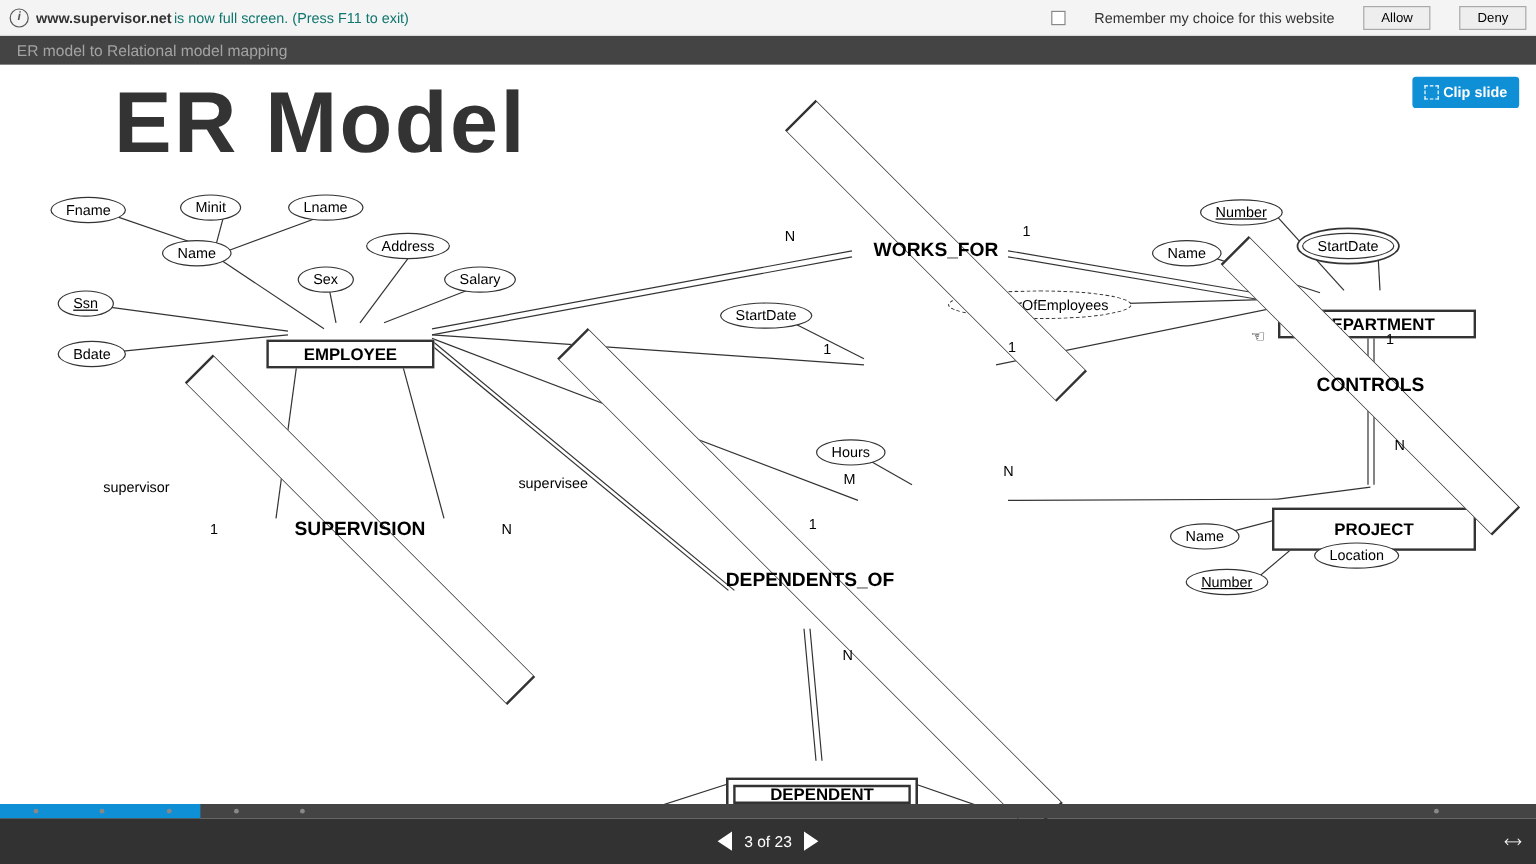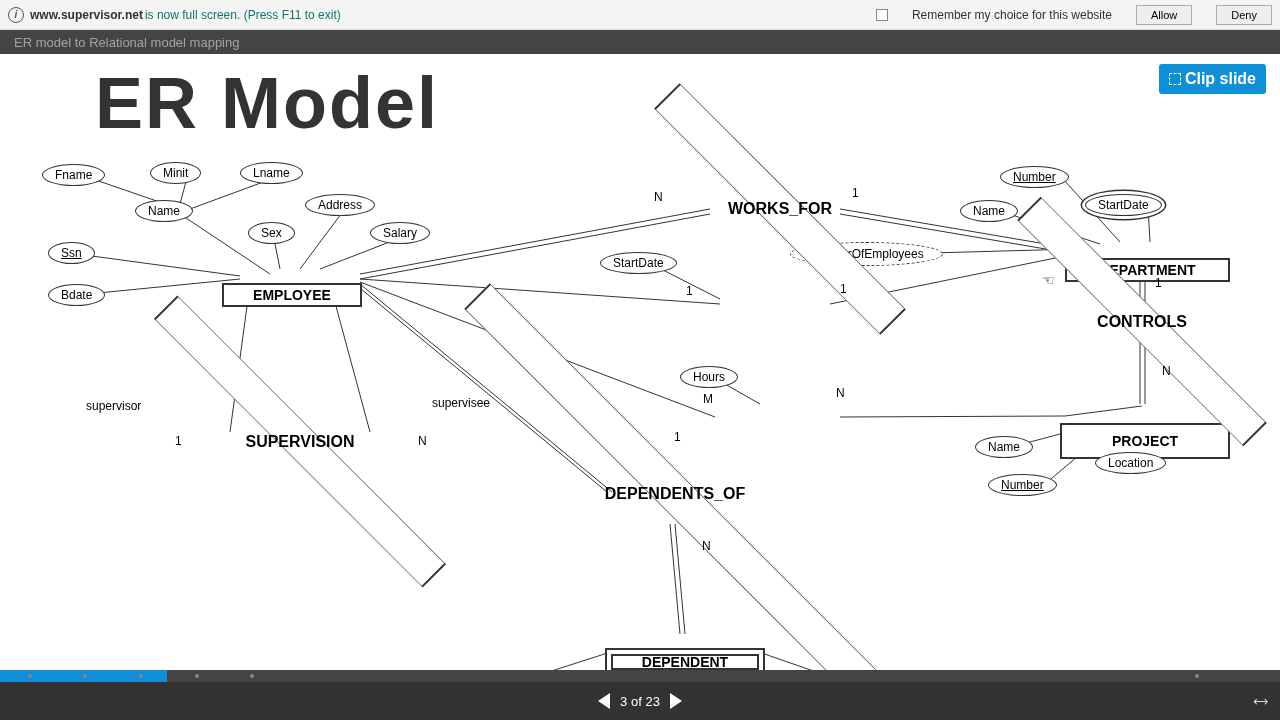--- a/index.html
+++ b/index.html
@@ -6,21 +6,21 @@
 body { font-family: Arial, sans-serif; background: #fff; width: 1280px; height: 720px; overflow: hidden; position: relative; }
 .notice-bar { height: 30px; background: #f4f4f4; border-bottom: 1px solid #ddd; display: flex; align-items: center; padding: 0 8px; font-size: 12px; color: #333; }
 .info-icon { width: 16px; height: 16px; border: 1.5px solid #555; border-radius: 50%; display: inline-flex; align-items: center; justify-content: center; font-size: 10px; font-weight: bold; font-style: italic; margin-right: 6px; color: #555; }
 .notice-url { font-weight: bold; }
 .notice-text { color: #0f766e; margin-left: 2px; }
 .notice-right { margin-left: auto; display: flex; align-items: center; gap: 24px; }
 .checkbox { width: 12px; height: 12px; border: 1px solid #888; background: #fff; }
 .notice-btn { padding: 3px 14px; font-size: 11px; background: #eee; border: 1px solid #aaa; cursor: pointer; }
 .title-bar { height: 24px; background: #444; color: #a3a3a3; font-size: 13px; display: flex; align-items: center; padding: 0 14px; }
 .slide-area { position: relative; width: 1280px; height: 616px; background: #fff; }
-.clip-btn { position: absolute; top: 10px; right: 14px; background: #0e8fd6; color: #fff; font-size: 16px; font-weight: bold; padding: 6px 10px; border-radius: 3px; cursor: pointer; display: flex; align-items: center; gap: 4px; }
+.clip-btn { position: absolute; top: 10px; right: 14px; background: #0e8fd6; color: #fff; font-size: 12px; font-weight: bold; padding: 6px 10px; border-radius: 3px; cursor: pointer; display: flex; align-items: center; gap: 4px; }
 .clip-icon { width: 12px; height: 12px; border: 1.5px dashed #fff; }
 .slide-title { position: absolute; top: 8px; left: 95px; font-size: 72px; font-weight: bold; color: #333; letter-spacing: 2px; }
 .diagram { position: absolute; top: 0; left: 0; width: 1280px; height: 616px; }
 .entity { position: absolute; border: 2px solid #333; background: #fff; font-size: 14px; font-weight: bold; display: flex; align-items: center; justify-content: center; padding: 4px 8px; margin-top: 19px; }
 .entity.weak { box-shadow: inset 0 0 0 4px #fff, inset 0 0 0 6px #333; }
 .attr { position: absolute; border: 1.5px solid #333; border-radius: 50%; background: #fff; font-size: 12px; display: flex; align-items: center; justify-content: center; padding: 3px 12px; white-space: nowrap; }
 .attr.derived { border-style: dashed; }
 .attr.multi { box-shadow: 0 0 0 3px #fff, 0 0 0 4.5px #333; }
 .rel { position: absolute; width: 120px; height: 60px; }
 .rel-shape { width: 100%; height: 100%; border: 1.5px solid #333; background: #fff; transform: rotate(45deg) scaleX(2) scaleY(0.6); }
@@ -139,21 +139,21 @@
         <div class="rel-text">WORKS_FOR</div>
       </div>
     <div class="rel" style="left:1062px;top:240px;width:160px;height:55px">
         <div class="rel-shape"></div>
         <div class="rel-text">CONTROLS</div>
       </div>
     <div class="rel" style="left:205px;top:360px;width:190px;height:55px">
         <div class="rel-shape"></div>
         <div class="rel-text">SUPERVISION</div>
       </div>
-    <div class="rel" style="left:535px;top:410px;width:280px;height:60px">
+    <div class="rel" style="left:535px;top:400px;width:280px;height:60px">
         <div class="rel-shape"></div>
         <div class="rel-text">DEPENDENTS_OF</div>
       </div>
 
     <div class="card" style="left:654px;top:136px">N</div>
     <div class="card" style="left:852px;top:132px">1</div>
     <div class="card" style="left:686px;top:230px">1</div>
     <div class="card" style="left:840px;top:228px">1</div>
     <div class="card" style="left:703px;top:338px">M</div>
     <div class="card" style="left:836px;top:332px">N</div>

